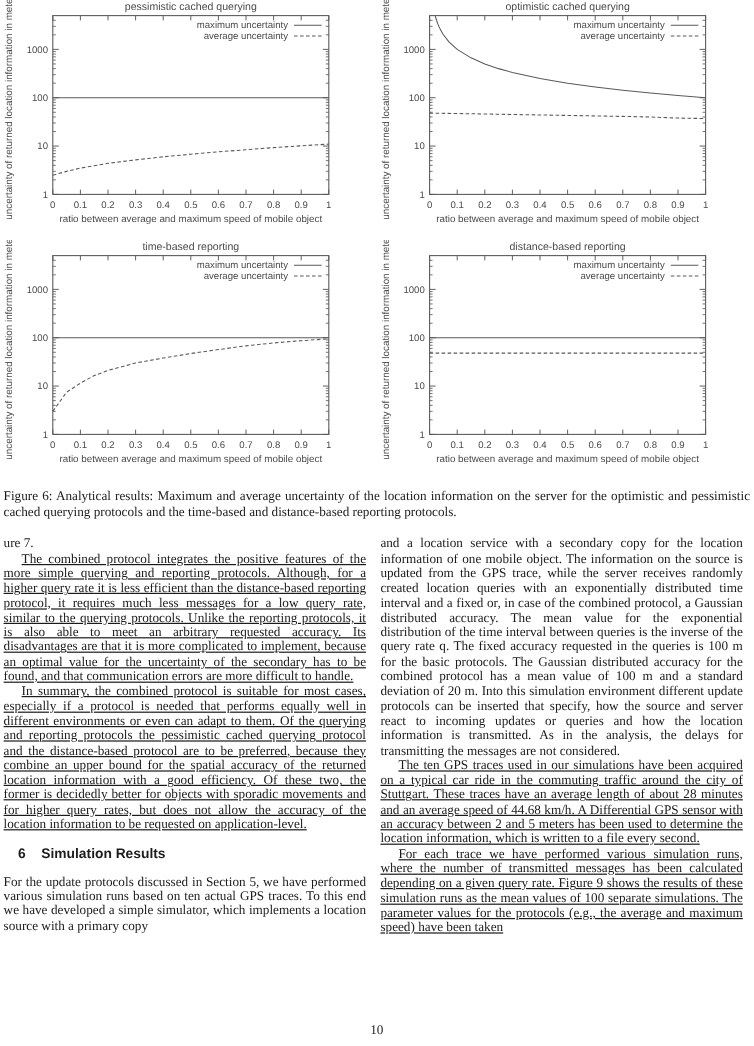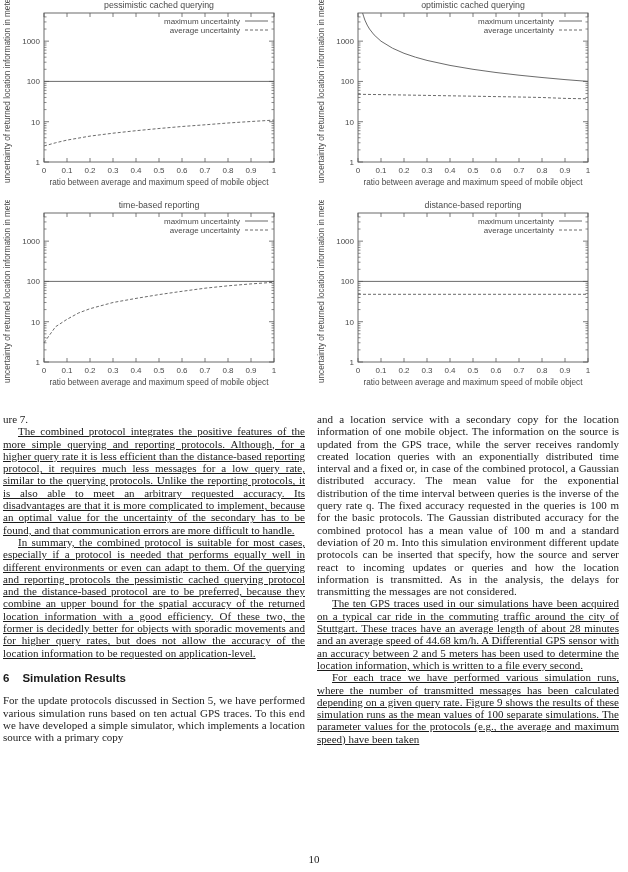--- a/index.html
+++ b/index.html
@@ -29,21 +29,21 @@
     display:flex; gap:12px; padding:13px 3px 0 3px;
   }
   .col {
     width:302px; font-size:11px; line-height:12.3px; text-align:justify;
   }
   .col p { margin:0; }
   .col p.indent { text-indent:15px;text-decoration:underline; }
   .col h2 {
     font-family:"Liberation Sans", sans-serif;
     font-weight:bold; font-size:11.5px;
-    margin:13px 0 10px 0;
+    margin:13px 0 10px 12px;
   }
   .col h2 .sec-num { margin-right:13px; }
   .page-number {
     position:absolute; bottom:7px; left:0; width:628px;
     text-align:center; font-size:11px;
   }
 </style>
 </head>
 <body>
 
@@ -495,20 +495,21 @@
           <text x="10" y="87.5" text-anchor="middle" class="ct-axis" transform="rotate(-90 10 87.5)">uncertainty of returned location information in meters</text>
           <text x="240" y="23.5" text-anchor="end" class="ct-legend">maximum uncertainty</text>
           <line x1="245" y1="21" x2="268" y2="21" stroke="#5a5a5a" stroke-width="0.9"></line>
           <text x="240" y="32.5" text-anchor="end" class="ct-legend">average uncertainty</text>
           <line x1="245" y1="30" x2="268" y2="30" stroke="#5a5a5a" stroke-width="0.9" stroke-dasharray="3 2"></line>
           <polyline points="44.0,81.4 274.0,81.4" fill="none" stroke="#5a5a5a" stroke-width="0.9"></polyline>
           <polyline points="44.0,94.3 274.0,94.3" fill="none" stroke="#5a5a5a" stroke-width="0.9" stroke-dasharray="3 2"></polyline>
         </svg>
       </div>
     </div>
+  <p class="caption">Figure 6: Analytical results: Maximum and average uncertainty of the location information on the server for the optimistic and pessimistic cached querying protocols and the time-based and distance-based reporting protocols.</p>
   <div class="columns">
     <div class="col" id="left-col">
         <p>ure 7.</p>
         <p class="indent">The combined protocol integrates the positive features of the more simple querying and reporting protocols. Although, for a higher query rate it is less efficient than the distance-based reporting protocol, it requires much less messages for a low query rate, similar to the querying protocols. Unlike the reporting protocols, it is also able to meet an arbitrary requested accuracy. Its disadvantages are that it is more complicated to implement, because an optimal value for the uncertainty of the secondary has to be found, and that communication errors are more difficult to handle.</p>
         <p class="indent">In summary, the combined protocol is suitable for most cases, especially if a protocol is needed that performs equally well in different environments or even can adapt to them. Of the querying and reporting protocols the pessimistic cached querying protocol and the distance-based protocol are to be preferred, because they combine an upper bound for the spatial accuracy of the returned location information with a good efficiency. Of these two, the former is decidedly better for objects with sporadic movements and for higher query rates, but does not allow the accuracy of the location information to be requested on application-level.</p>
         <h2><span class="sec-num">6</span><span>Simulation Results</span></h2>
         <p>For the update protocols discussed in Section 5, we have performed various simulation runs based on ten actual GPS traces. To this end we have developed a simple simulator, which implements a location source with a primary copy</p>
       </div>
     <div class="col" id="right-col">
         <p>and a location service with a secondary copy for the location information of one mobile object. The information on the source is updated from the GPS trace, while the server receives randomly created location queries with an exponentially distributed time interval and a fixed or, in case of the combined protocol, a Gaussian distributed accuracy. The mean value for the exponential distribution of the time interval between queries is the inverse of the query rate q. The fixed accuracy requested in the queries is 100 m for the basic protocols. The Gaussian distributed accuracy for the combined protocol has a mean value of 100 m and a standard deviation of 20 m. Into this simulation environment different update protocols can be inserted that specify, how the source and server react to incoming updates or queries and how the location information is transmitted. As in the analysis, the delays for transmitting the messages are not considered.</p>

